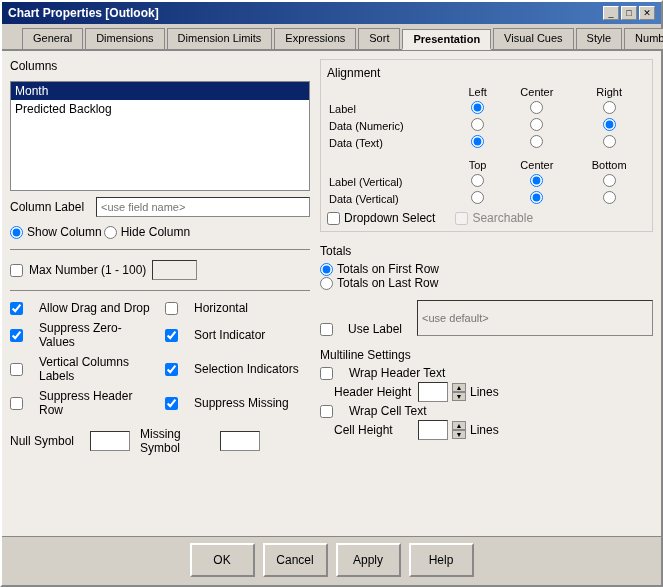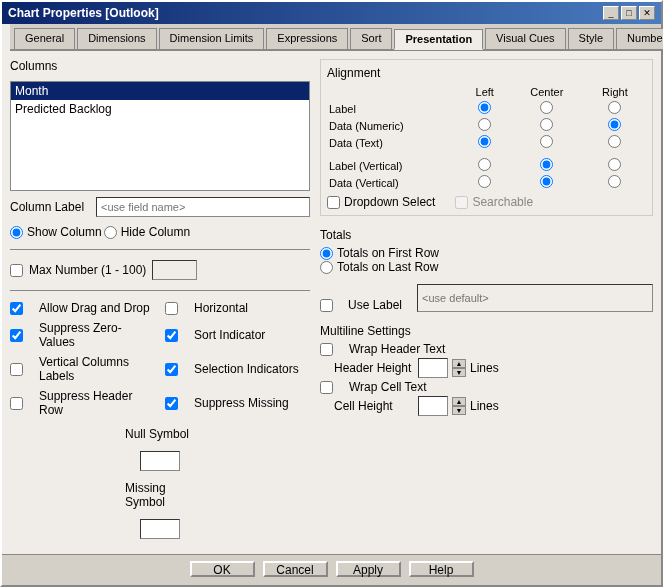--- a/index.html
+++ b/index.html
@@ -46,24 +46,23 @@
       cursor: pointer;
       font-size: 9px;
       display: flex;
       align-items: center;
       justify-content: center;
       color: #000;
     }
     .tab-bar {
       display: flex;
       background: #d4d0c8;
-      padding: 4px 4px 0;
+      padding: 4px 20px 0;
       border-bottom: 2px solid #888;
       flex-wrap: nowrap;
-      margin-left: 8px;
     }
     .tab {
       padding: 3px 10px;
       background: #d4d0c8;
       border: 1px solid #888;
       border-bottom: none;
       cursor: pointer;
       margin-right: 2px;
       font-size: 11px;
       white-space: nowrap;
@@ -168,21 +167,20 @@
     .two-col-checkboxes {
       display: grid;
       grid-template-columns: 1fr 1fr;
       gap: 4px 10px;
     }
     .null-row {
       display: flex;
       align-items: center;
       gap: 10px;
       margin-top: 2px;
-      flex-direction: column;
     }
     .null-label {
       font-size: 12px;
       width: 70px;
     }
     .null-input {
       width: 40px;
       height: 20px;
       border: 1px inset #888;
       background: #fff;
@@ -237,21 +235,21 @@
       margin-bottom: 4px;
     }
     .use-label-row {
       display: flex;
       align-items: flex-end;
       gap: 15px;
       margin-top: 10px;
     }
     .use-label-input {
       flex: 1;
-      height: 28px;
+      height: 36px;
       border: 1px inset #888;
       background: #f0ece8;
       padding: 8px 4px;
       font-size: 11px;
       color: #888;
     }
     .multiline-section {
       margin-top: 4px;
     }
     .multiline-title {
@@ -300,21 +298,21 @@
     .bottom-buttons {
       display: flex;
       justify-content: center;
       gap: 8px;
       padding: 6px 8px 8px;
       background: #d4d0c8;
       border-top: 1px solid #888;
     }
     .btn {
       min-width: 65px;
-      height: 16px;
+      height: 34px;
       background: #d4d0c8;
       border: 2px solid;
       border-color: #fff #888 #888 #fff;
       cursor: pointer;
       font-size: 12px;
       padding: 0 10px;
     }
     .max-row {
       display: flex;
       align-items: center;
@@ -464,20 +462,26 @@
             <tr>
               <td class="row-label">Data (Text)</td>
               <td><input type="radio" name="align-text" checked="" style=""></td>
               <td><input type="radio" name="align-text" style=""></td>
               <td><input type="radio" name="align-text" style=""></td>
             </tr>
             <tr>
                 <td colspan="4" style="height:6px"></td>
               </tr>
             <tr>
+              <th></th>
+              <th>Top</th>
+              <th>Center</th>
+              <th>Bottom</th>
+            </tr>
+            <tr>
               <td class="row-label">Label (Vertical)</td>
               <td><input type="radio" name="align-label-v" style=""></td>
               <td><input type="radio" name="align-label-v" checked="" style=""></td>
               <td><input type="radio" name="align-label-v" style=""></td>
             </tr>
             <tr>
               <td class="row-label">Data (Vertical)</td>
               <td><input type="radio" name="align-data-v" style=""></td>
               <td><input type="radio" name="align-data-v" checked="" style=""></td>
               <td><input type="radio" name="align-data-v" style=""></td>

